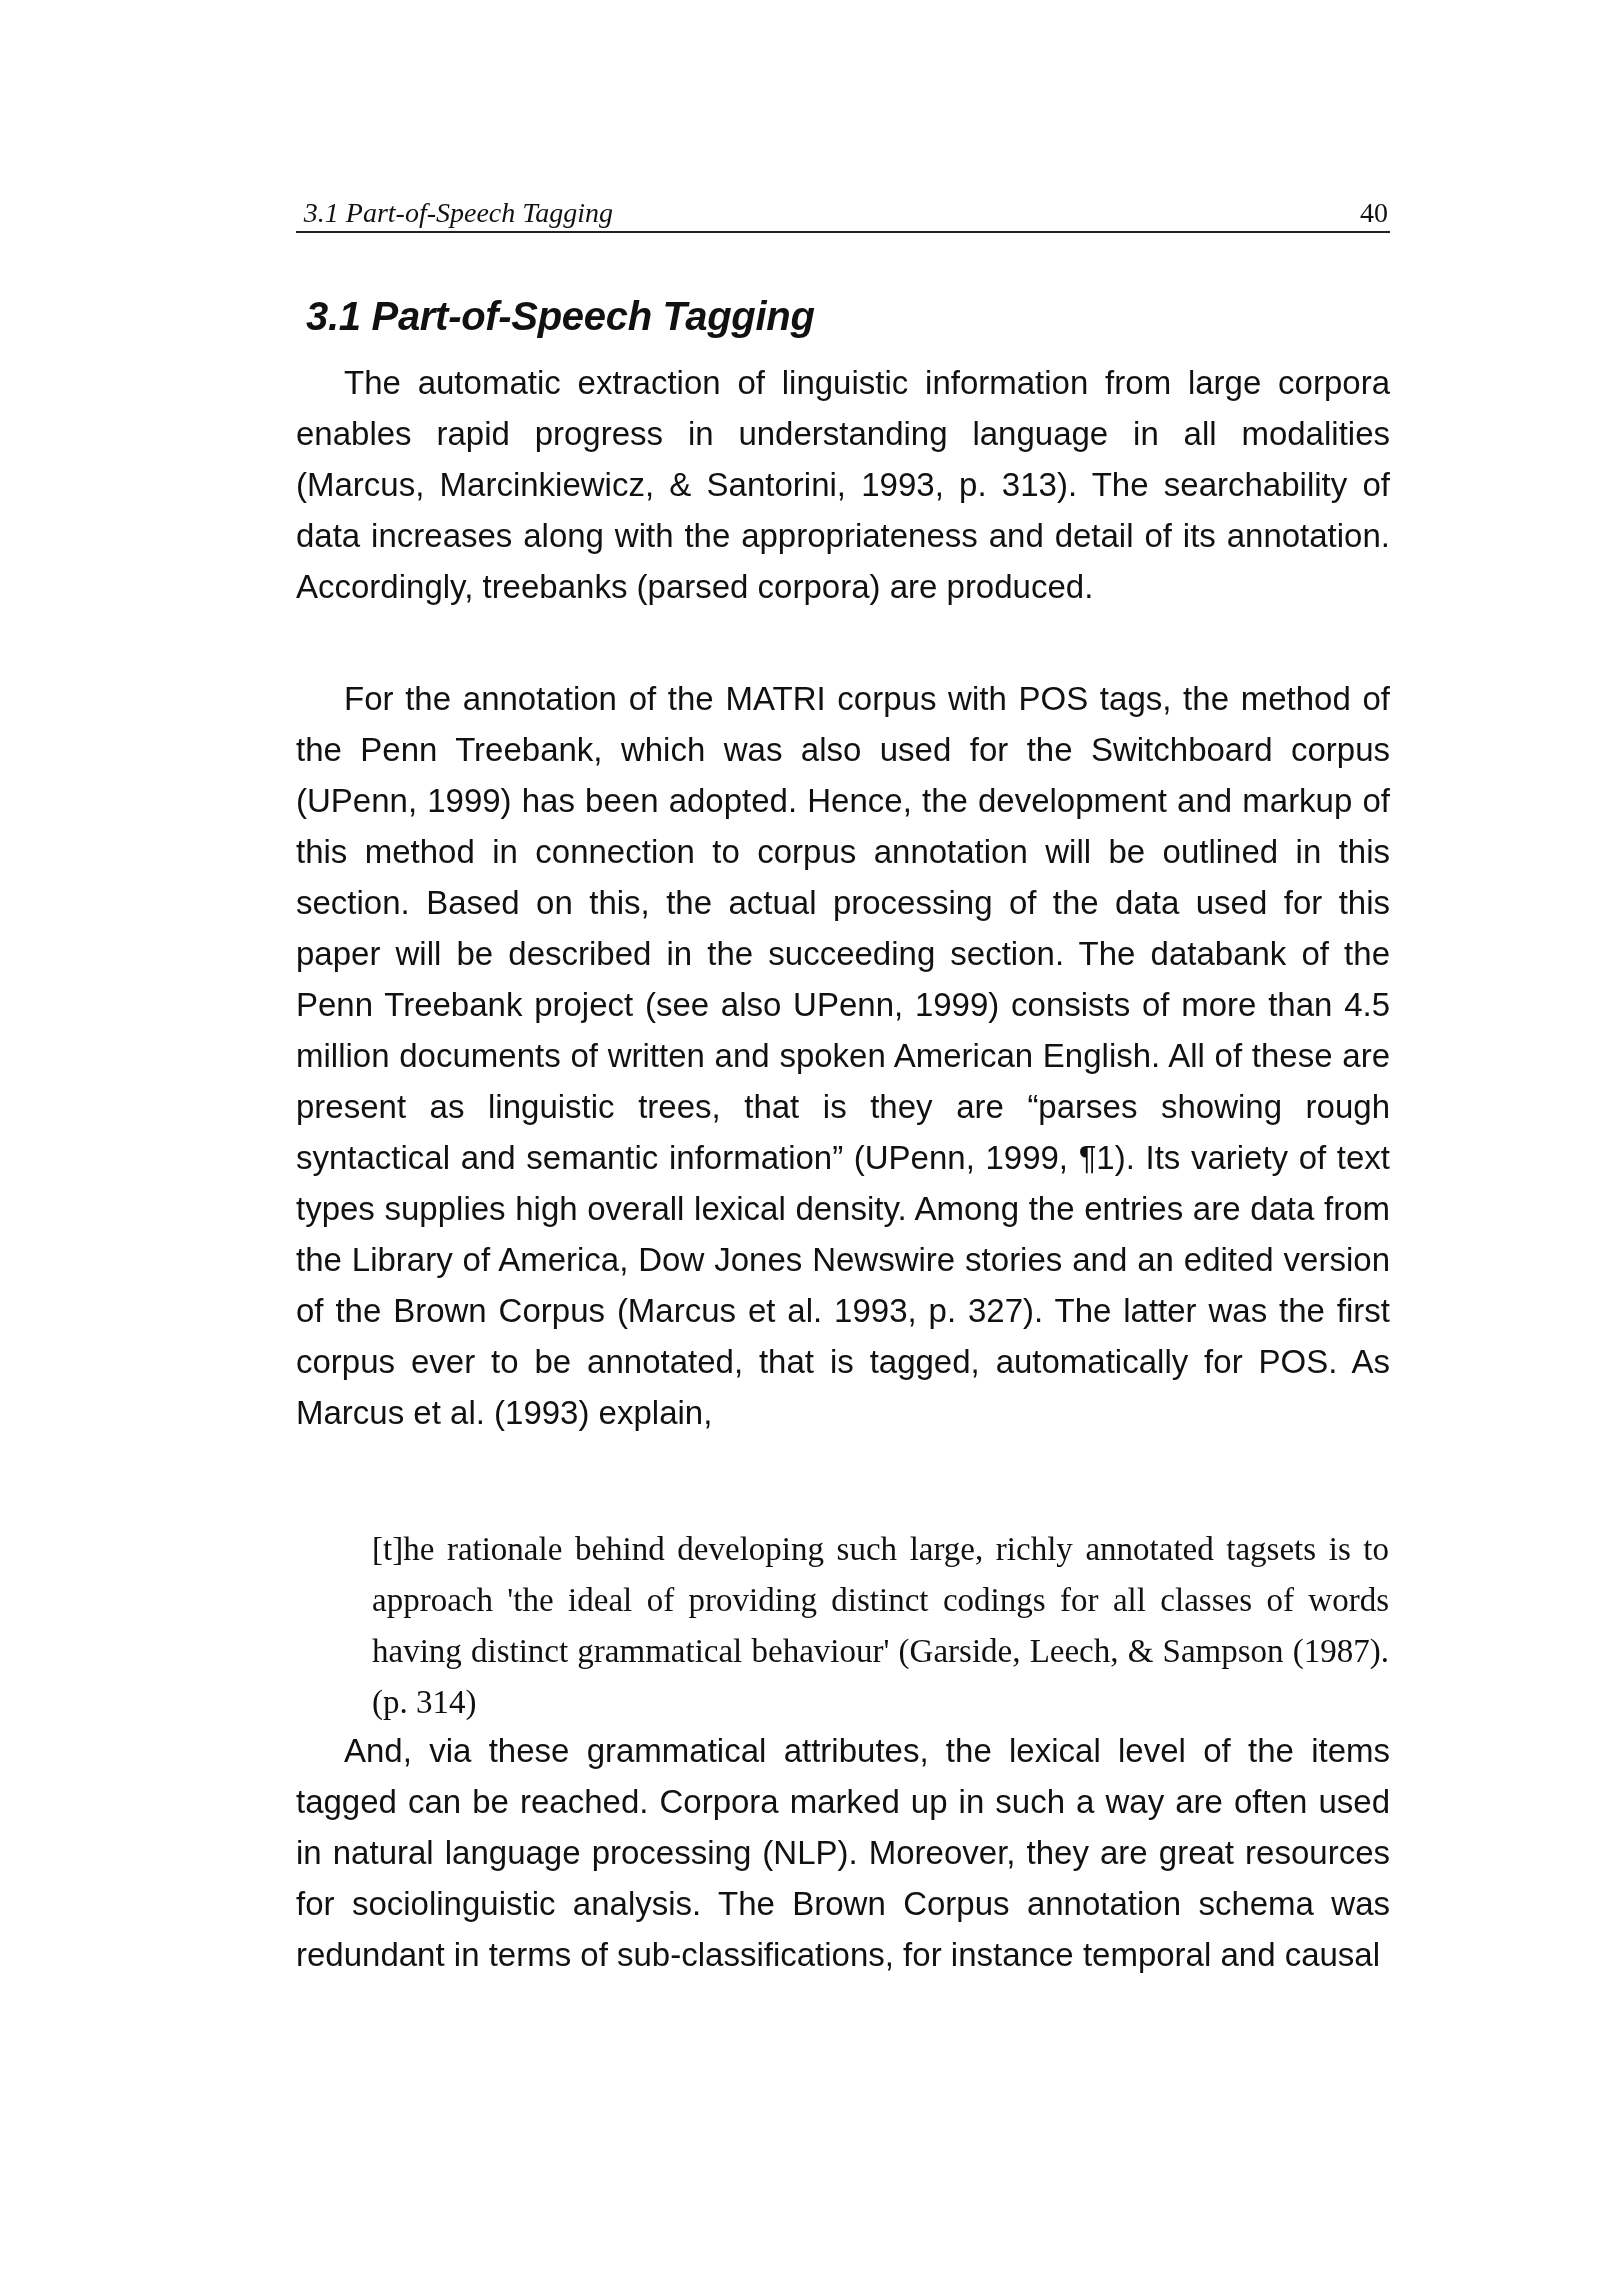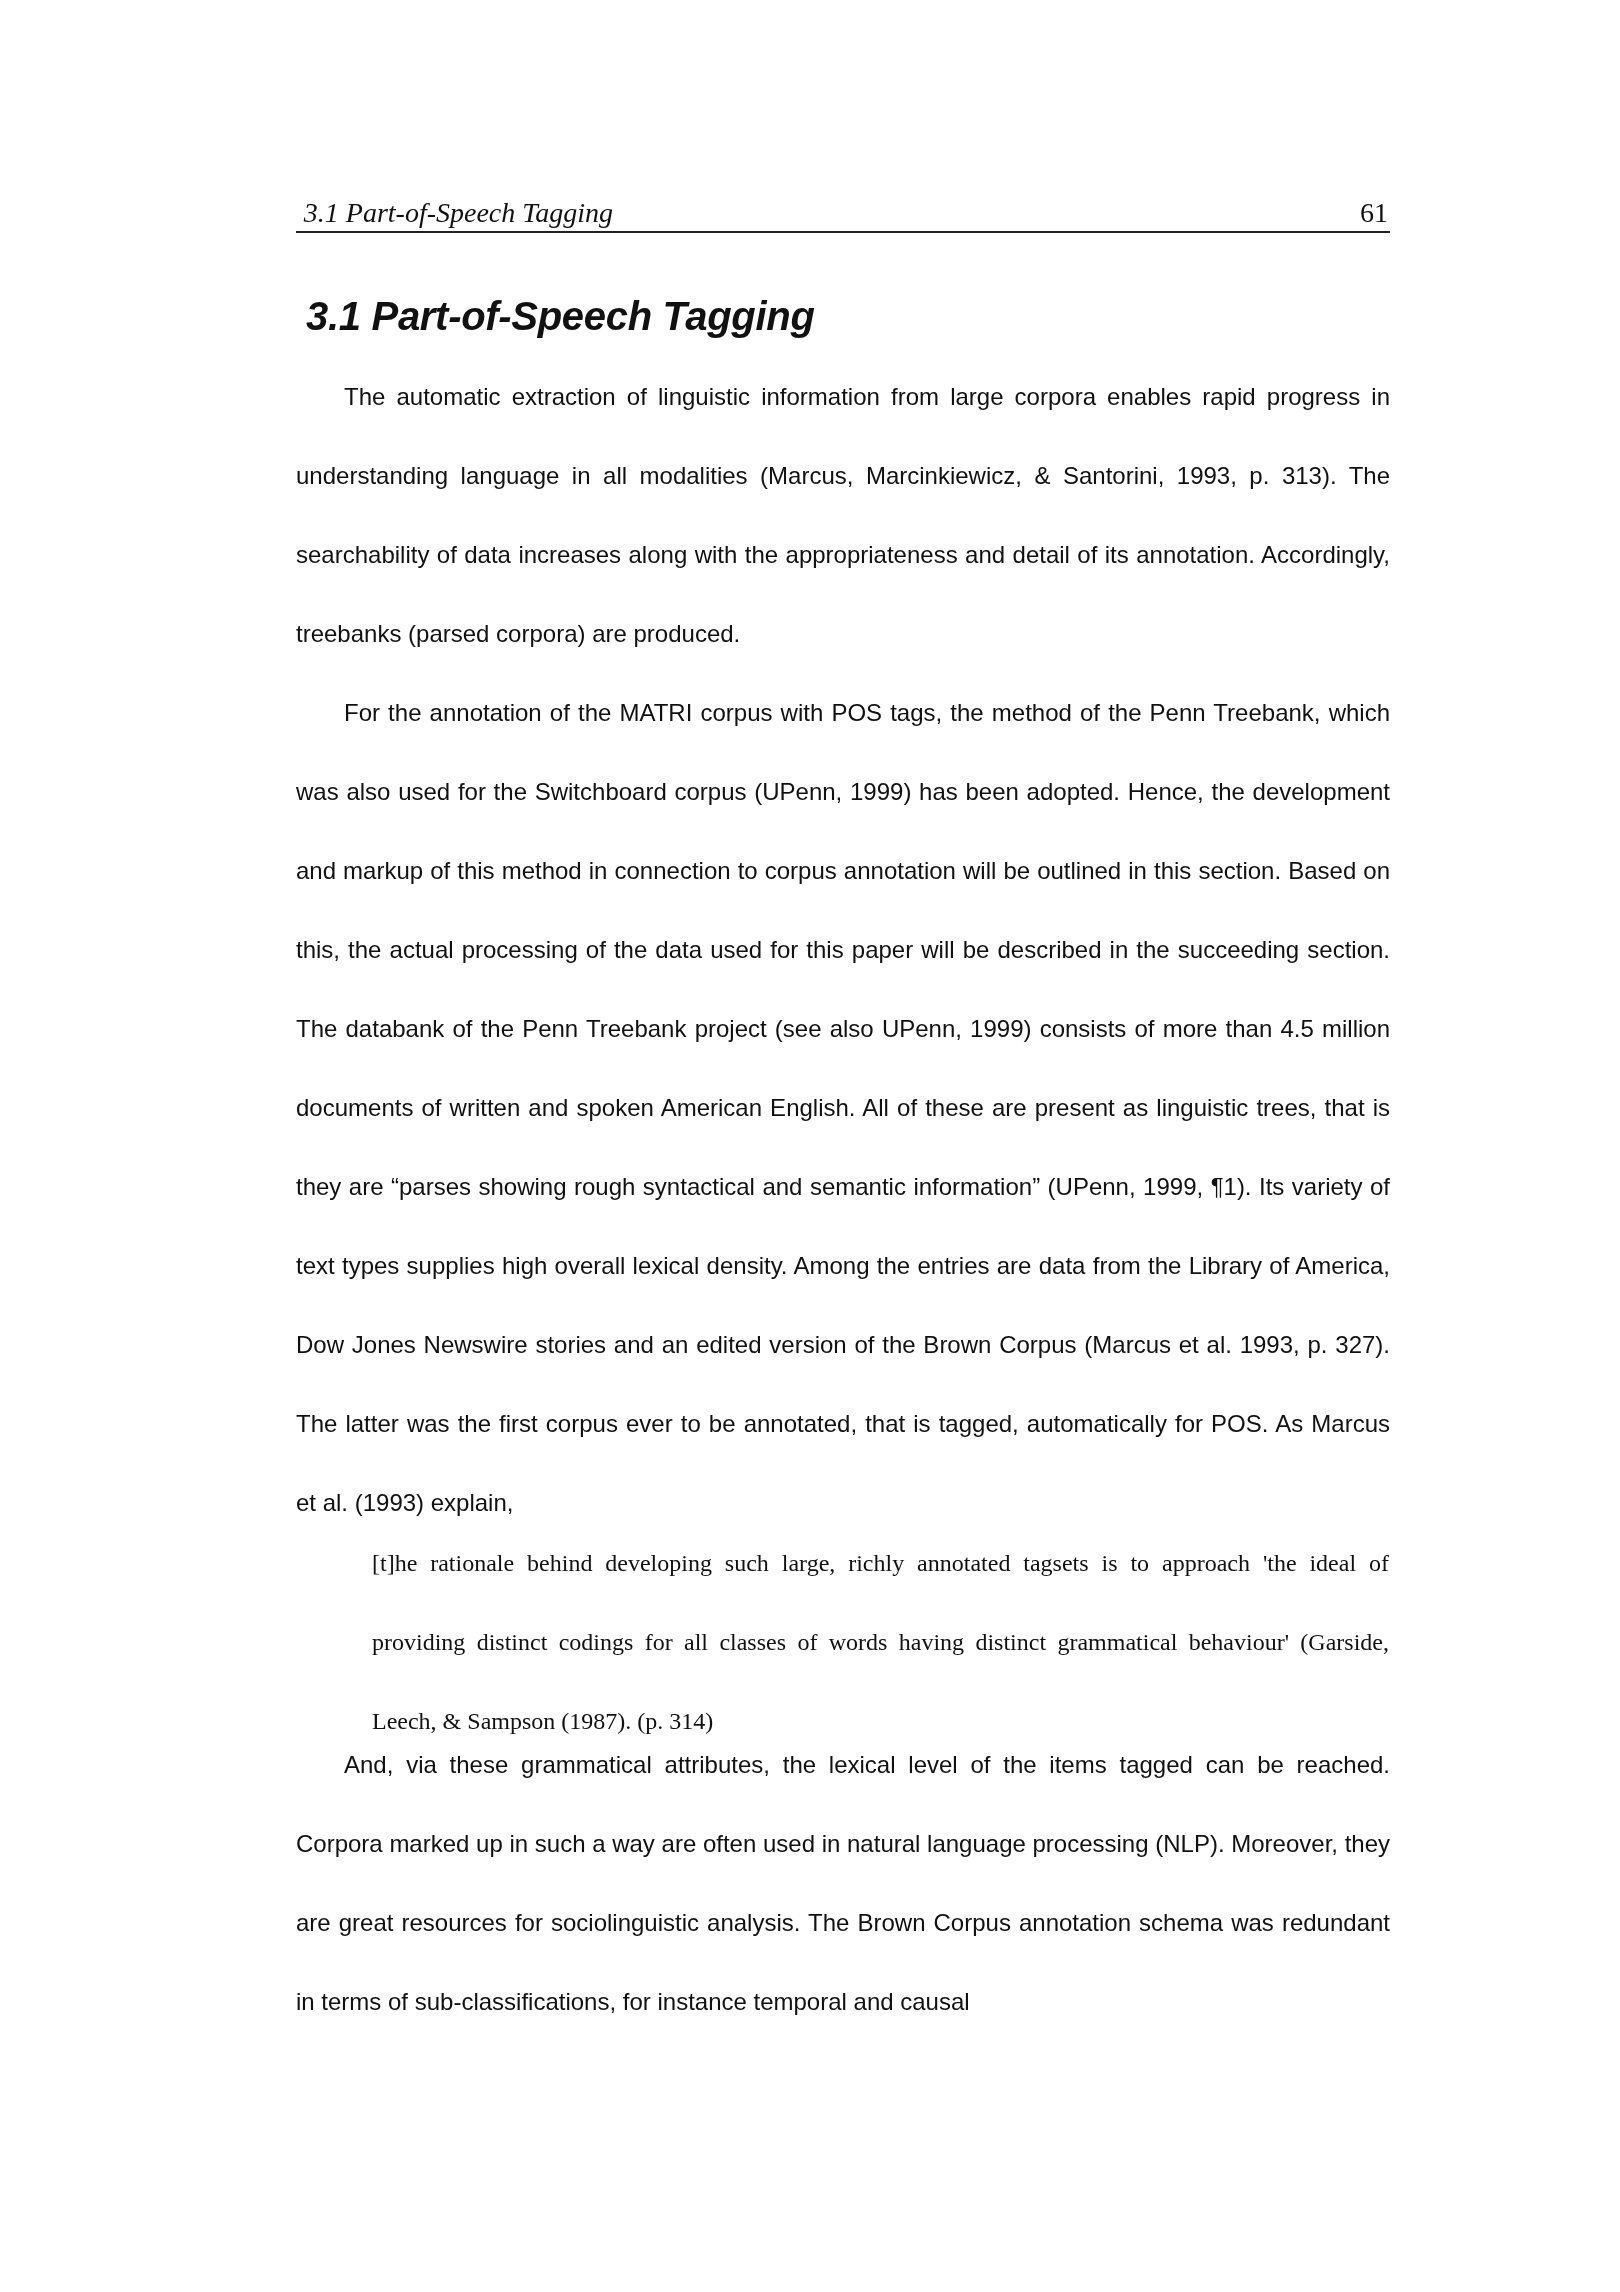--- a/index.html
+++ b/index.html
@@ -10,35 +10,35 @@
     font-family: "Liberation Serif", serif; font-style: italic; font-size: 28px;
   }
   .running-header .title { position: absolute; left: 7.8px; bottom: 2px; }
   .running-header .page-num { position: absolute; right: 2px; bottom: 2px; font-style: normal; }
   .section-heading {
     position: absolute; left: 306px; top: 294px;
     font-family: "Liberation Sans", sans-serif; font-weight: bold; font-style: italic;
     font-size: 40px; margin: 0; letter-spacing: -0.3px;
   }
   .body-text {
-    font-family: "Liberation Sans", sans-serif; font-size: 24px; line-height: 79px;
+    font-family: "Liberation Sans", sans-serif; font-size: 33px; line-height: 51px;
     text-align: justify; text-align-last: left; margin: 0; word-spacing: 0px;
   }
   .para { position: absolute; left: 296px; width: 1094px; text-indent: 48px; }
   #para-1 { top: 357px; }
   #para-2 { top: 673px; }
   .blockquote { position: absolute; left: 372px; width: 1017px; top: 1524px; font-family: Liberation Serif, serif; }
   #para-3 { top: 1725px; }
 </style>
 </head>
 <body>
 
 <div class="running-header">
   <span class="title">3.1 Part-of-Speech Tagging</span>
-  <span class="page-num">61</span>
+  <span class="page-num">40</span>
 </div>
 
 <h2 class="section-heading">3.1 Part-of-Speech Tagging</h2>
 
 <p id="para-1" class="body-text para">The automatic extraction of linguistic information from large corpora enables rapid progress in understanding language in all modalities (Marcus, Marcinkiewicz, &amp; Santorini, 1993, p. 313). The searchability of data increases along with the appropriateness and detail of its annotation. Accordingly, treebanks (parsed corpora) are produced.</p>
 <p id="para-2" class="body-text para">For the annotation of the MATRI corpus with POS tags, the method of the Penn Treebank, which was also used for the Switchboard corpus (UPenn, 1999) has been adopted. Hence, the development and markup of this method in connection to corpus annotation will be outlined in this section. Based on this, the actual processing of the data used for this paper will be described in the succeeding section. The databank of the Penn Treebank project (see also UPenn, 1999) consists of more than 4.5 million documents of written and spoken American English. All of these are present as linguistic trees, that is they are “parses showing rough syntactical and semantic information” (UPenn, 1999, ¶1). Its variety of text types supplies high overall lexical density. Among the entries are data from the Library of America, Dow Jones Newswire stories and an edited version of the Brown Corpus (Marcus et al. 1993, p. 327). The latter was the first corpus ever to be annotated, that is tagged, automatically for POS. As Marcus et al. (1993) explain,</p>
 <p class="body-text blockquote">[t]he rationale behind developing such large, richly annotated tagsets is to approach 'the ideal of providing distinct codings for all classes of words having distinct grammatical behaviour' (Garside, Leech, &amp; Sampson (1987). (p. 314)</p>
 <p id="para-3" class="body-text para">And, via these grammatical attributes, the lexical level of the items tagged can be reached. Corpora marked up in such a way are often used in natural language processing (NLP). Moreover, they are great resources for sociolinguistic analysis. The Brown Corpus annotation schema was redundant in terms of sub-classifications, for instance temporal and causal</p>
 
 

